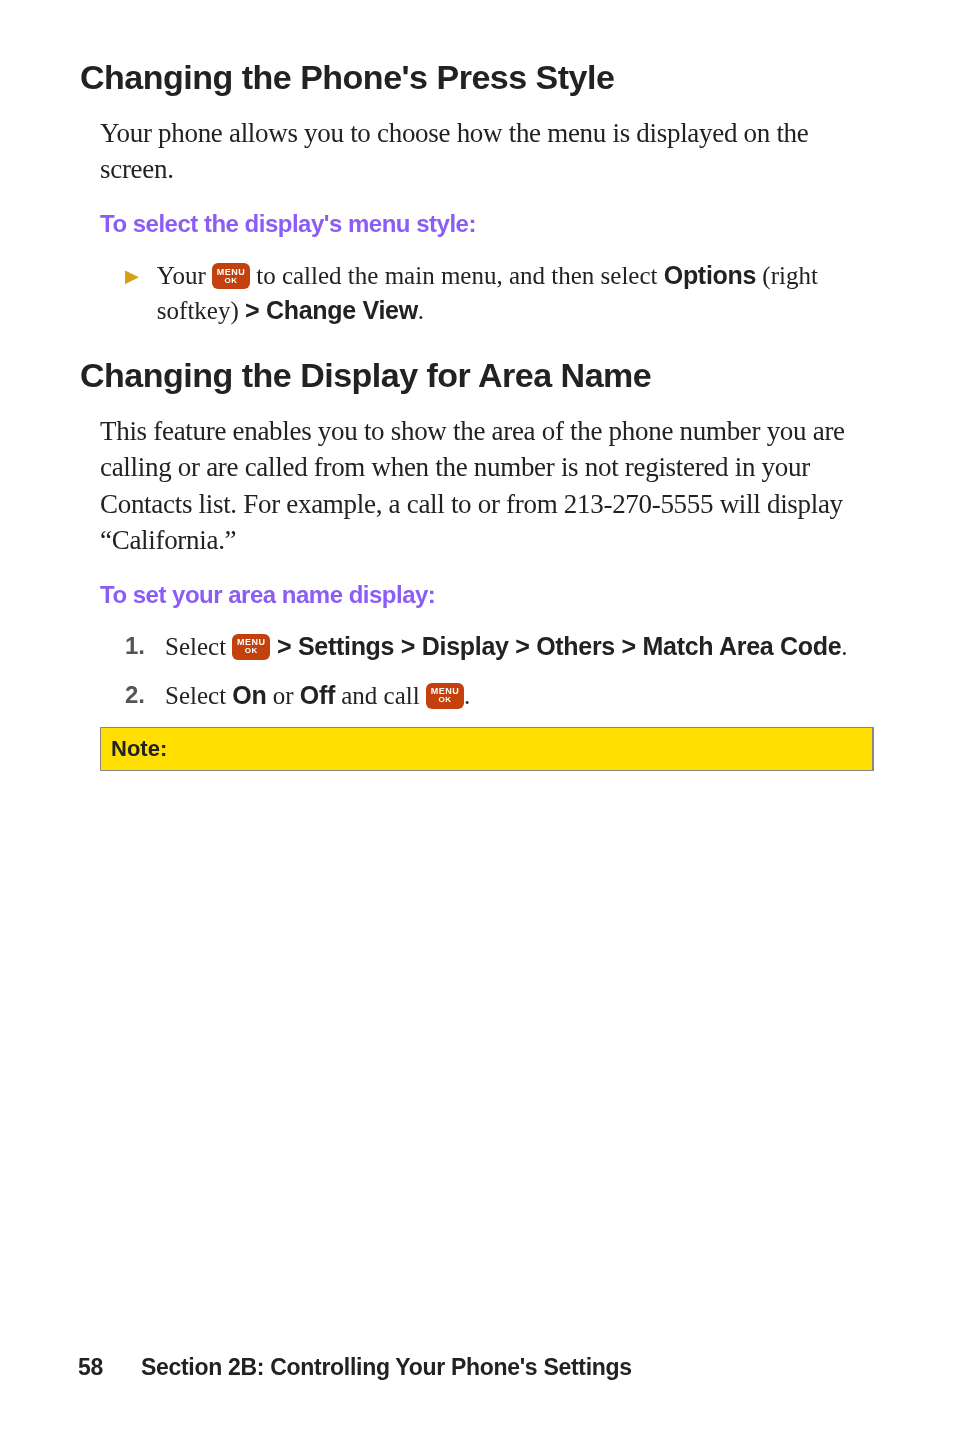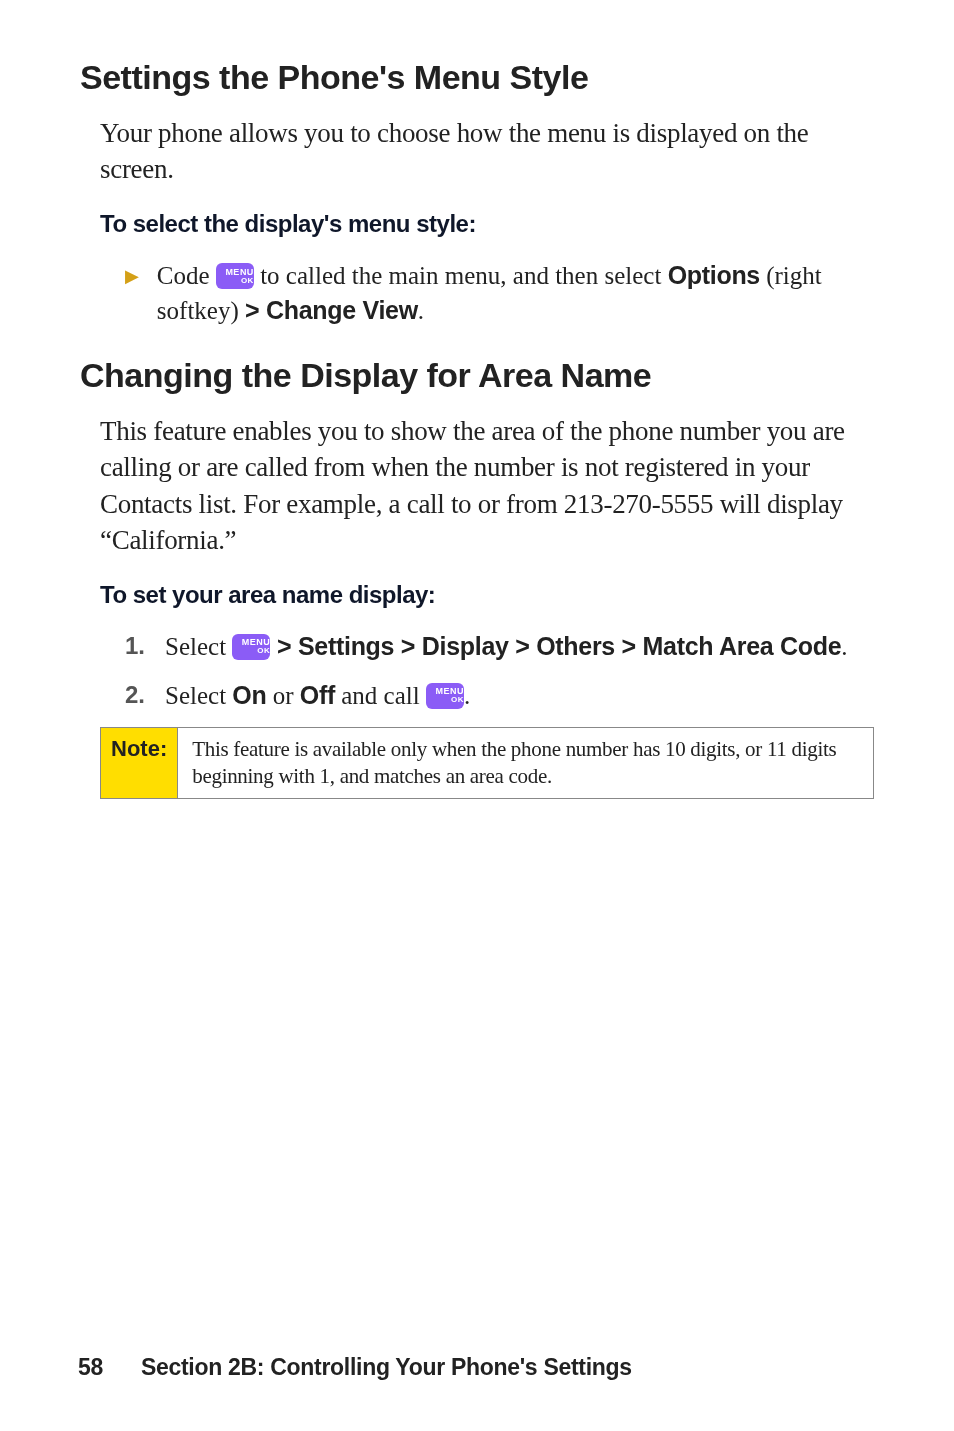--- a/index.html
+++ b/index.html
@@ -32,21 +32,21 @@
       margin-left: 20px;
       letter-spacing: -0.3px;
     }
     .subheading {
       font-family: Arial, Helvetica, sans-serif;
       font-weight: bold;
       font-size: 24px;
       letter-spacing: -0.5px;
       margin-bottom: 20px;
       margin-left: 20px;
-      color: #0f172a;
+      color: #8b5cf6;
     }
     .bullet-item {
       display: flex;
       align-items: flex-start;
       margin-left: 45px;
       margin-bottom: 28px;
       font-size: 25px;
       line-height: 1.4;
     }
     .bullet-marker {
@@ -71,23 +71,23 @@
       font-family: Arial, Helvetica, sans-serif;
       font-weight: bold;
       color: #555555;
       font-size: 24px;
       margin-right: 20px;
       flex-shrink: 0;
     }
     .menu-ok-icon {
       display: inline-flex;
       flex-direction: column;
-      align-items: flex-end;
+      align-items: center;
       justify-content: center;
-      background: #8b5cf6;
+      background: #c2410c;
       color: #ffffff;
       border-radius: 6px;
       width: 38px;
       height: 26px;
       vertical-align: middle;
       position: relative;
       top: -2px;
       font-family: Arial, Helvetica, sans-serif;
       font-weight: bold;
       line-height: 1;
@@ -105,20 +105,21 @@
       font-weight: bold;
       letter-spacing: -0.3px;
       text-align: right;
     }
     .note-box {
       display: flex;
       border: 1px solid #888888;
       margin-top: 12px;
       margin-left: 20px;
       margin-right: 0;
+      flex-direction: column;
     }
     .note-label {
       background: #ffde00;
       border-right: 1px solid #888888;
       padding: 8px 10px;
       font-family: Arial, Helvetica, sans-serif;
       font-weight: bold;
       font-size: 22px;
       flex-shrink: 0;
     }
@@ -139,30 +140,30 @@
     }
     .footer .page-num {
       margin-right: 38px;
     }
     .second-heading {
     }
   </style>
 </head>
 <body>
 
-<h2 class="heading">Settings the Phone's Menu Style</h2>
+<h2 class="heading">Changing the Phone's Press Style</h2>
 
 <p class="body-text">Your phone allows you to choose how the menu is displayed on the screen.</p>
 
 <p class="subheading">To select the display's menu style:</p>
 
 <div class="bullet-item">
   <span class="bullet-marker">▶</span>
   <span class="bullet-content">
-    <span>Code </span><span class="menu-ok-icon">
+    <span>Your </span><span class="menu-ok-icon">
         <span class="line1">MENU</span>
         <span class="line2">OK</span>
       </span><span> to called the main menu, and then select </span><span class="bold">Options</span><span> (right softkey) </span><span class="bold">&gt; Change View</span><span>.</span>
   </span>
 </div>
 
 <h2 class="heading second-heading">Changing the Display for Area Name</h2>
 
 <p class="body-text">This feature enables you to show the area of the phone number you are calling or are called from when the number is not registered in your Contacts list. For example, a call to or from 213-270-5555 will display “California.”</p>
 
@@ -183,18 +184,17 @@
   <span>
     <span>Select </span><span class="bold">On</span><span> or </span><span class="bold">Off</span><span> and call </span><span class="menu-ok-icon">
         <span class="line1">MENU</span>
         <span class="line2">OK</span>
       </span><span>.</span>
   </span>
 </div>
 
 <div class="note-box">
   <div class="note-label">Note:</div>
-  <div class="note-content">This feature is available only when the phone number has 10 digits, or 11 digits beginning with 1, and matches an area code.</div>
 </div>
 
 <div class="footer">
   <span class="page-num">58</span><span>Section 2B: Controlling Your Phone's Settings</span>
 </div>
 
 </body></html>

